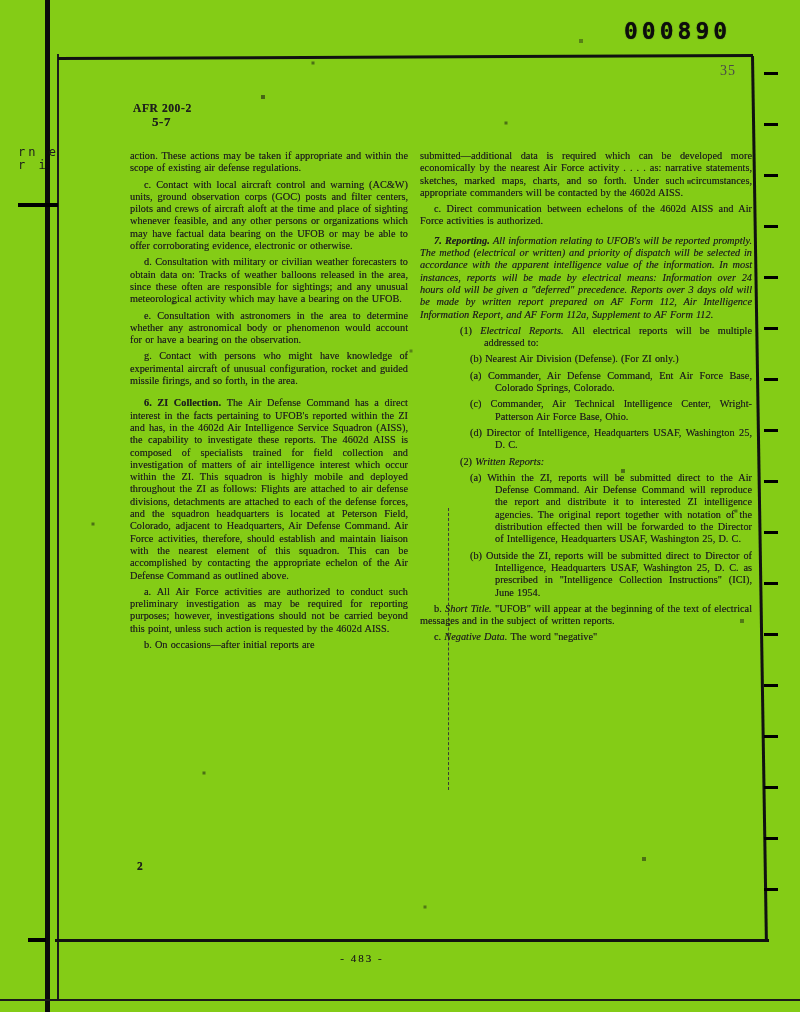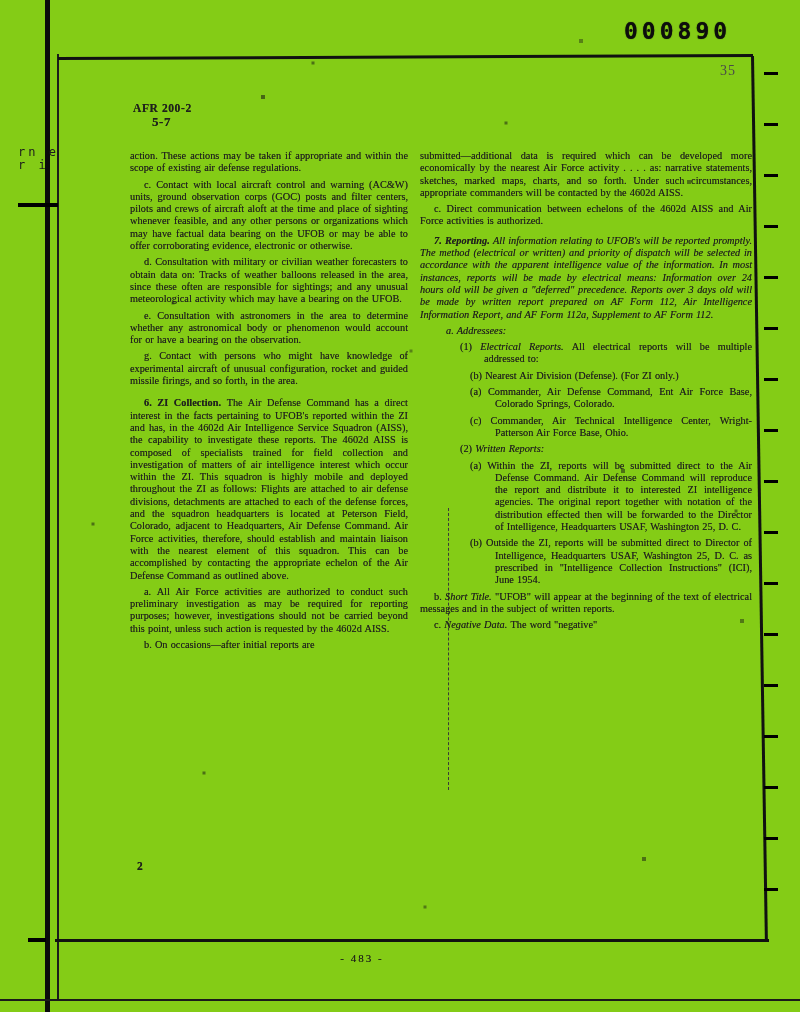--- a/index.html
+++ b/index.html
@@ -105,25 +105,25 @@
       <p class="para ind"><span class="">g. </span>Contact with persons who might have knowledge of experimental aircraft of unusual configuration, rocket and guided missile firings, and so forth, in the area.</p>
       <p class="para ind gap-lg"><span class="b">6. ZI Collection. </span>The Air Defense Command has a direct interest in the facts pertaining to UFOB's reported within the ZI and has, in the 4602d Air Intelligence Service Squadron (AISS), the capability to investigate these reports. The 4602d AISS is composed of specialists trained for field collection and investigation of matters of air intelligence interest which occur within the ZI. This squadron is highly mobile and deployed throughout the ZI as follows: Flights are attached to air defense divisions, detachments are attached to each of the defense forces, and the squadron headquarters is located at Peterson Field, Colorado, adjacent to Headquarters, Air Defense Command. Air Force activities, therefore, should establish and maintain liaison with the nearest element of this squadron. This can be accomplished by contacting the appropriate echelon of the Air Defense Command as outlined above.</p>
       <p class="para ind"><span class="">a. </span>All Air Force activities are authorized to conduct such preliminary investigation as may be required for reporting purposes; however, investigations should not be carried beyond this point, unless such action is requested by the 4602d AISS.</p>
       <p class="para ind"><span class="">b. </span>On occasions—after initial reports are</p>
     </div>
 
   <div id="right-col" class="col">
       <p class="para ">submitted—additional data is required which can be developed more economically by the nearest Air Force activity . . . . as: narrative statements, sketches, marked maps, charts, and so forth. Under such circumstances, appropriate commanders will be contacted by the 4602d AISS.</p>
       <p class="para ind"><span class="">c. </span>Direct communication between echelons of the 4602d AISS and Air Force activities is authorized.</p>
       <p class="para ind gap-md"><span class="b">7. Reporting. </span>All information relating to UFOB's will be reported promptly. The method (electrical or written) and priority of dispatch will be selected in accordance with the apparent intelligence value of the information. In most instances, reports will be made by electrical means: Information over 24 hours old will be given a "deferred" precedence. Reports over 3 days old will be made by written report prepared on AF Form 112, Air Intelligence Information Report, and AF Form 112a, Supplement to AF Form 112.</p>
-      <p class="para ind-a"><span class="i">a. Addressees:</span></p>
       <p class="para rc-num"><span class="">(1) </span><span class="i">Electrical Reports. </span>All electrical reports will be multiple addressed to:</p>
       <p class="para rc-let"><span class="">(b) </span>Nearest Air Division (Defense). (For ZI only.)</p>
       <p class="para rc-let"><span class="">(a) </span>Commander, Air Defense Command, Ent Air Force Base, Colorado Springs, Colorado.</p>
       <p class="para rc-let"><span class="">(c) </span>Commander, Air Technical Intelligence Center, Wright-Patterson Air Force Base, Ohio.</p>
+      <p class="para rc-let"><span class="">(d) </span>Director of Intelligence, Headquarters USAF, Washington 25, D. C.</p>
       <p class="para rc-num"><span class="">(2) </span><span class="i">Written Reports:</span></p>
       <p class="para rc-let"><span class="">(a) </span>Within the ZI, reports will be submitted direct to the Air Defense Command. Air Defense Command will reproduce the report and distribute it to interested ZI intelligence agencies. The original report together with notation of the distribution effected then will be forwarded to the Director of Intelligence, Headquarters USAF, Washington 25, D. C.</p>
       <p class="para rc-let"><span class="">(b) </span>Outside the ZI, reports will be submitted direct to Director of Intelligence, Headquarters USAF, Washington 25, D. C. as prescribed in "Intelligence Collection Instructions" (ICI), June 1954.</p>
       <p class="para ind"><span class="">b. </span><span class="i">Short Title. </span>"UFOB" will appear at the beginning of the text of electrical messages and in the subject of written reports.</p>
       <p class="para ind"><span class="">c. </span><span class="i">Negative Data. </span>The word "negative"</p>
     </div>
 
   <div class="left-page-num">2</div>
   <div class="footer-num">- 483 -</div>
 </div>

